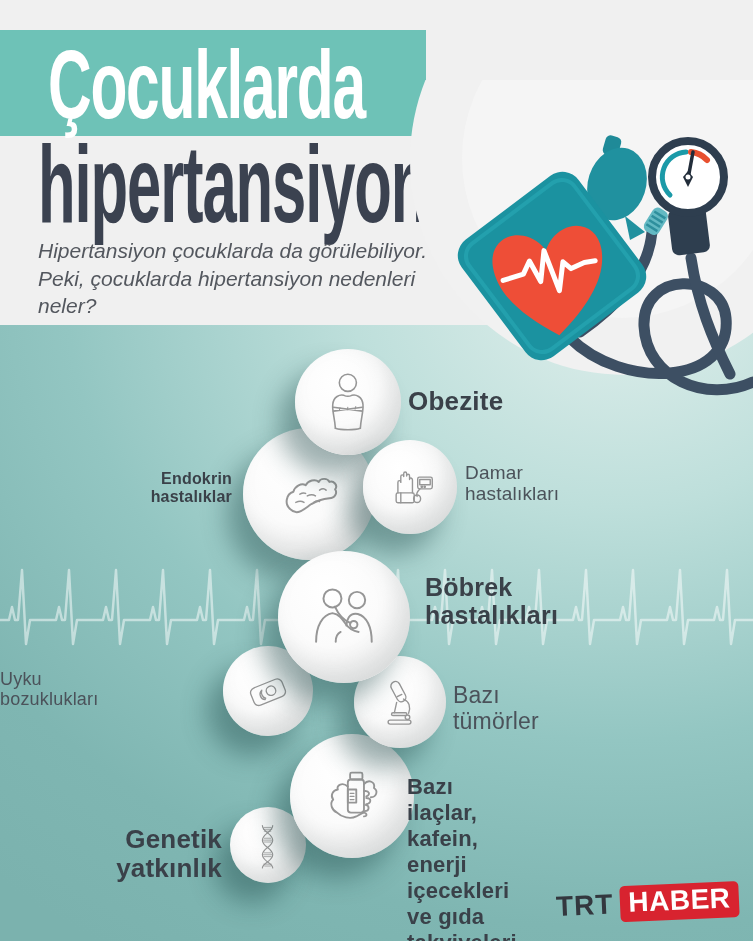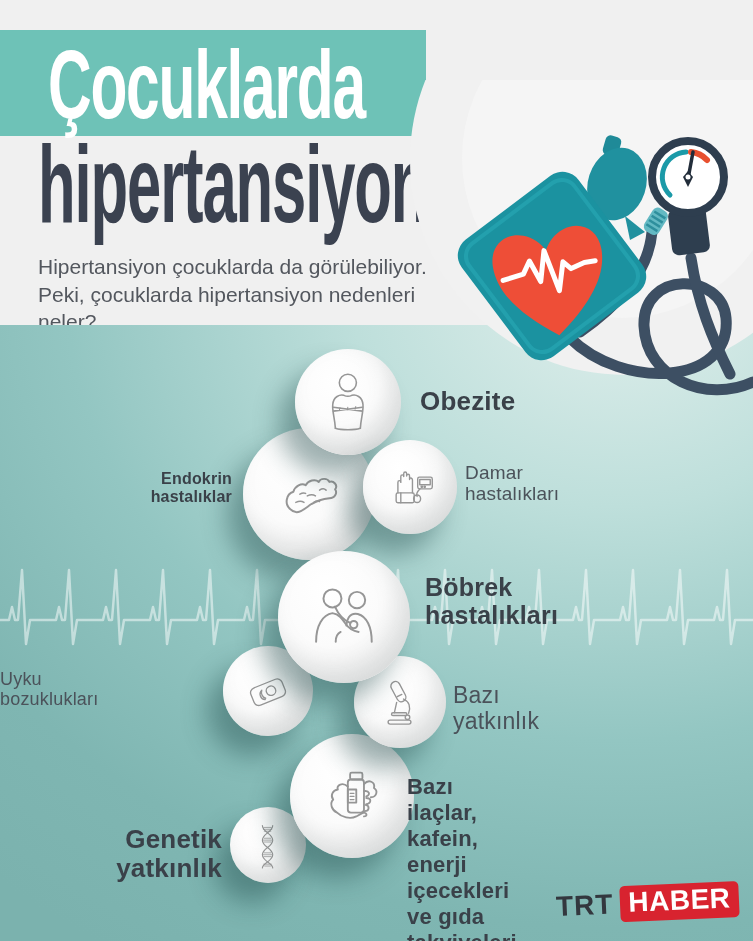--- a/index.html
+++ b/index.html
@@ -16,22 +16,22 @@
     position:absolute; left:48px; top:30px; height:106px; line-height:110px;
     font-size:96px; font-weight:bold; color:#ffffff; letter-spacing:-2px;
     transform:scaleX(0.63); transform-origin:left center; white-space:nowrap;
   }
   .sub-title {
     position:absolute; left:38px; top:134px; line-height:100px; height:100px;
     font-size:110px; font-weight:bold; color:#3b4250; letter-spacing:-2px;
     transform:scaleX(0.56); transform-origin:left top; white-space:nowrap;
   }
   .description {
-    position:absolute; left:38px; top:253px; width:460px;
-    font-size:21px; line-height:1.32; color:#53575e; white-space:pre-line;
+    position:absolute; left:38px; top:237px; width:460px;
+    font-size:21px; line-height:1.32; color:#53575e; white-space:pre-line;font-style:italic;
   }
   .bp-illustration { position:absolute; left:400px; top:80px; width:353px; height:330px; z-index:1; }
 
   
   .teal-section {
     position:absolute; left:0; top:325px; width:753px; height:616px;
     background:radial-gradient(ellipse 950px 780px at 82% -6%,
       #e0efec 0%, #bedfdb 28%, #93c6c2 58%, #7fb6b2 82%, #7bb2ae 100%);
   }
   .ekg-pattern { position:absolute; left:0; top:235px; width:753px; height:120px; }
@@ -49,21 +49,21 @@
   }
   .cause-label.bold { font-weight:bold; color:#3a4149; }
   .cause-label.reg  { font-weight:normal; color:#4b525a; }
 
   
   #c-endokrin { z-index:1; } #c-obezite { z-index:2; } #c-damar { z-index:3; }
   #c-uyku { z-index:2; } #c-tumor { z-index:4; } #c-bobrek { z-index:5; }
   #c-ilac { z-index:3; } #c-genetik { z-index:2; }
 
   #c-obezite  .bubble { left:295px; top:24px;  width:106px; height:106px; }
-  #c-obezite  .cause-label { left:420px; top:62px;  font-size:26px; }
+  #c-obezite  .cause-label { left:408px; top:62px;  font-size:26px; }
   #c-endokrin .bubble { left:243px; top:103px; width:132px; height:132px; }
   #c-endokrin .cause-label { left:20px;  top:145px; width:212px; text-align:right; font-size:16px; }
   #c-damar    .bubble { left:363px; top:115px; width:94px;  height:94px; }
   #c-damar    .cause-label { left:465px; top:137px; font-size:19px; }
   #c-bobrek   .bubble { left:278px; top:226px; width:132px; height:132px; }
   #c-bobrek   .cause-label { left:425px; top:248px; font-size:25px; }
   #c-uyku     .bubble { left:223px; top:321px; width:90px;  height:90px; }
   #c-uyku     .cause-label { left:0px;   top:344px; width:204px; font-size:18px; }
   #c-tumor    .bubble { left:354px; top:331px; width:92px;  height:92px; }
   #c-tumor    .cause-label { left:453px; top:357px; font-size:23px; }
@@ -215,21 +215,21 @@
               <rect x="40" y="12" width="16" height="38" rx="8" transform="rotate(-28 48 31)"></rect>
               <line x1="46" y1="40" x2="54" y2="36"></line>
               <path d="M57,44 C67,48 70,58 66,69"></path>
               <rect x="36" y="68" width="27" height="5" rx="2.5"></rect>
               <circle cx="64" cy="76" r="4"></circle>
               <rect x="30" y="81" width="40" height="7" rx="3.5"></rect>
               <path d="M45,50 L41,68"></path>
             </svg>
           </div>
     <div class="cause-label reg">Bazı
-yatkınlık</div>
+tümörler</div>
   </div>
         <div class="cause" id="c-ilac">
     <div class="bubble">
             <svg viewBox="0 0 100 100" fill="none" stroke="#969696" stroke-width="2.4" stroke-linecap="round" stroke-linejoin="round">
               <rect x="47" y="20" width="16" height="9" rx="2"></rect>
               <rect x="44" y="29" width="21" height="43" rx="4"></rect>
               <rect x="44" y="42" width="11" height="17"></rect>
               <line x1="47" y1="47" x2="52" y2="47" stroke-width="1.6"></line>
               <line x1="47" y1="51" x2="52" y2="51" stroke-width="1.6"></line>
               <line x1="47" y1="55" x2="52" y2="55" stroke-width="1.6"></line>

